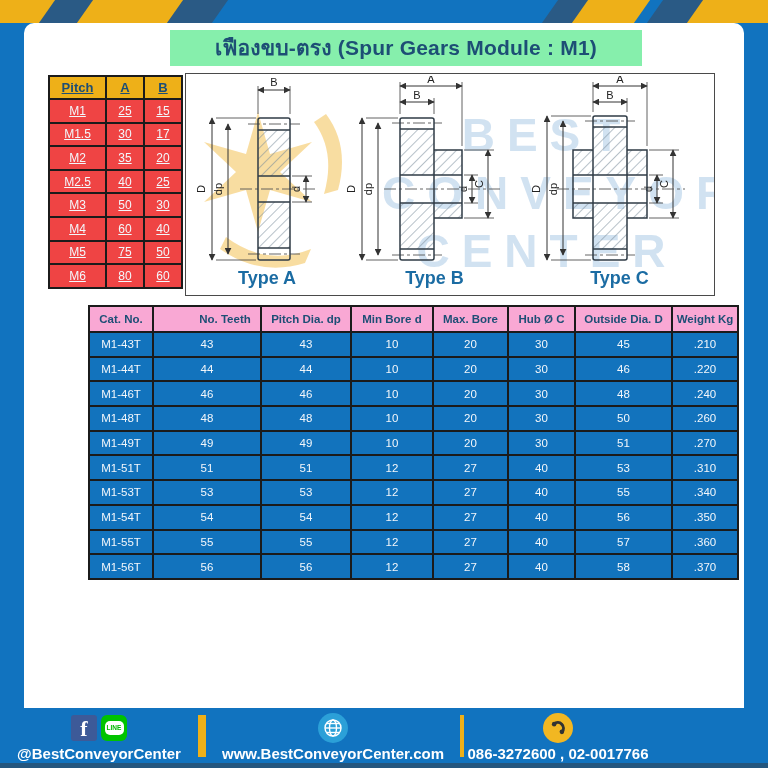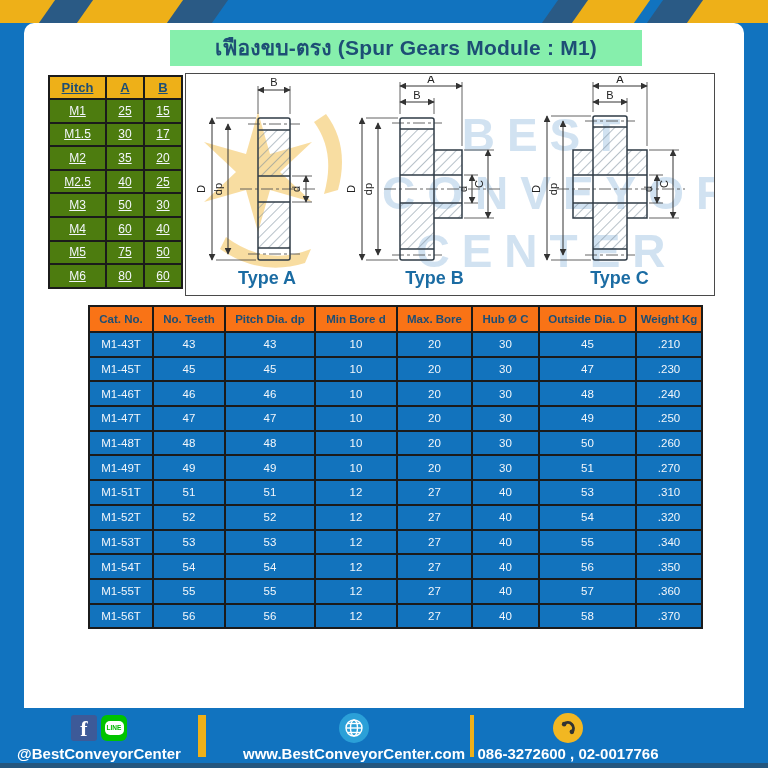--- a/index.html
+++ b/index.html
@@ -24,21 +24,21 @@
     text-align:center;line-height:36px;letter-spacing:.2px;
   }
   
   .pitch-table{
     position:absolute;left:24px;top:52px;border-collapse:collapse;table-layout:fixed;
   }
   .pitch-table th,.pitch-table td{
     border:2px solid #1b1b1b;text-align:center;vertical-align:middle;padding:0;text-decoration:underline;
   }
   .pitch-table th{background:#eeb018;color:#1d4e75;font-size:13px;font-weight:bold;height:21px;}
-  .pitch-table td{background:#4d7c0f;color:#f3f7fb;font-size:12px;height:21.6px;}
+  .pitch-table td{background:#ef4444;color:#f3f7fb;font-size:12px;height:21.6px;}
   .pitch-table th:nth-child(1),.pitch-table td:nth-child(1){width:55px;}
   .pitch-table th:nth-child(2),.pitch-table td:nth-child(2){width:36px;}
   .pitch-table th:nth-child(3),.pitch-table td:nth-child(3){width:36px;}
   
   .drawings-panel{
     position:absolute;left:161px;top:50px;width:528px;height:221px;
     border:1px solid #4a4a4a;background:#fff;overflow:hidden;
   }
   .watermark-text{
     position:absolute;left:196px;top:32px;width:330px;z-index:0;
@@ -53,24 +53,24 @@
   .drawing{display:flex;flex-direction:column;align-items:center;}
   .type-label{font-size:18px;font-weight:bold;color:#1b6ca3;margin-top:-4px;}
   .dimtxt{font-size:11px;fill:#222;font-family:"Liberation Sans","DejaVu Sans",sans-serif;}
   
   .spec-table{
     position:absolute;left:64px;top:282px;border-collapse:collapse;table-layout:fixed;
   }
   .spec-table th,.spec-table td{
     border:2px solid #1b1b1b;text-align:center;vertical-align:middle;padding:0;
   }
-  .spec-table th{background:#f97316;color:#1d4e75;font-size:11.5px;font-weight:bold;height:24px;}
+  .spec-table th{background:#f9a8d4;color:#1d4e75;font-size:11.5px;font-weight:bold;height:24px;}
   .spec-table td{background:#1273bd;color:#f3f7fb;font-size:11.5px;height:22.7px;}
   .spec-table th:nth-child(1){width:62px;}
-  .spec-table th:nth-child(2){width:70px;}
+  .spec-table th:nth-child(2){width:70px;padding-left:36px;}
   .spec-table th:nth-child(3){width:88px;}
   .spec-table th:nth-child(4){width:80px;}
   .spec-table th:nth-child(5){width:73px;}
   .spec-table th:nth-child(6){width:65px;}
   .spec-table th:nth-child(7){width:95px;margin-top:24px;}
   .spec-table th:nth-child(8){width:64px;}
   
   .footer{
     position:absolute;left:0;top:708px;width:768px;height:60px;background:#1173bf;
     display:flex;align-items:stretch;
@@ -344,48 +344,38 @@
           <td>M1-43T</td>
           <td>43</td>
           <td>43</td>
           <td>10</td>
           <td>20</td>
           <td>30</td>
           <td>45</td>
           <td>.210</td>
         </tr>
         <tr>
-          <td>M1-45T</td>
-          <td>45</td>
-          <td>45</td>
+          <td>M1-44T</td>
+          <td>44</td>
+          <td>44</td>
           <td>10</td>
           <td>20</td>
           <td>30</td>
-          <td>47</td>
-          <td>.230</td>
+          <td>46</td>
+          <td>.220</td>
         </tr>
         <tr>
           <td>M1-46T</td>
           <td>46</td>
           <td>46</td>
           <td>10</td>
           <td>20</td>
           <td>30</td>
           <td>48</td>
           <td>.240</td>
-        </tr>
-        <tr>
-          <td>M1-47T</td>
-          <td>47</td>
-          <td>47</td>
-          <td>10</td>
-          <td>20</td>
-          <td>30</td>
-          <td>49</td>
-          <td>.250</td>
         </tr>
         <tr>
           <td>M1-48T</td>
           <td>48</td>
           <td>48</td>
           <td>10</td>
           <td>20</td>
           <td>30</td>
           <td>50</td>
           <td>.260</td>
@@ -402,30 +392,20 @@
         </tr>
         <tr>
           <td>M1-51T</td>
           <td>51</td>
           <td>51</td>
           <td>12</td>
           <td>27</td>
           <td>40</td>
           <td>53</td>
           <td>.310</td>
-        </tr>
-        <tr>
-          <td>M1-52T</td>
-          <td>52</td>
-          <td>52</td>
-          <td>12</td>
-          <td>27</td>
-          <td>40</td>
-          <td>54</td>
-          <td>.320</td>
         </tr>
         <tr>
           <td>M1-53T</td>
           <td>53</td>
           <td>53</td>
           <td>12</td>
           <td>27</td>
           <td>40</td>
           <td>55</td>
           <td>.340</td>
@@ -471,21 +451,21 @@
           <span>f</span>
         </div>
       <div class="line-icon">
         <div class="line-bubble">LINE</div>
       </div>
     </div>
     <div class="f-text">@BestConveyorCenter</div>
   </div>
   <div class="f-divider"></div>
   <div class="f-divider"></div>
-  <div class="f-section" style="width:232px;margin-left:32px;">
+  <div class="f-section" style="width:254px;">
     <div class="f-icons">
       <div class="circle-icon globe-bg">
         <svg width="22" height="22" viewBox="0 0 22 22" fill="none" stroke="#fff" stroke-width="1.4">
           <circle cx="11" cy="11" r="8"></circle>
           <ellipse cx="11" cy="11" rx="3.5" ry="8"></ellipse>
           <line x1="3" y1="11" x2="19" y2="11"></line>
           <line x1="4.2" y1="6.5" x2="17.8" y2="6.5"></line>
           <line x1="4.2" y1="15.5" x2="17.8" y2="15.5"></line>
         </svg>
       </div>

